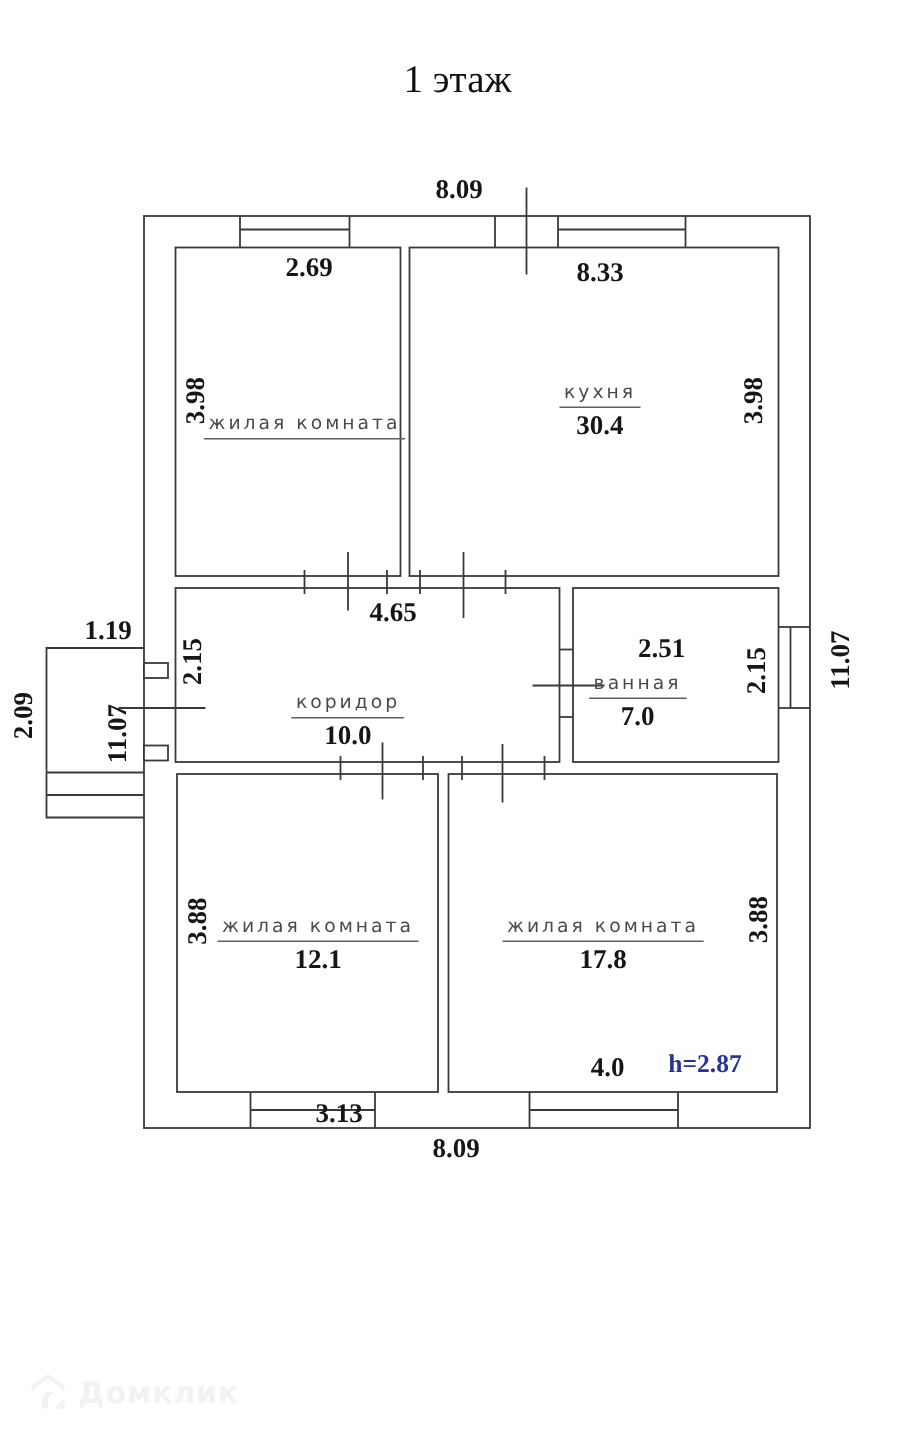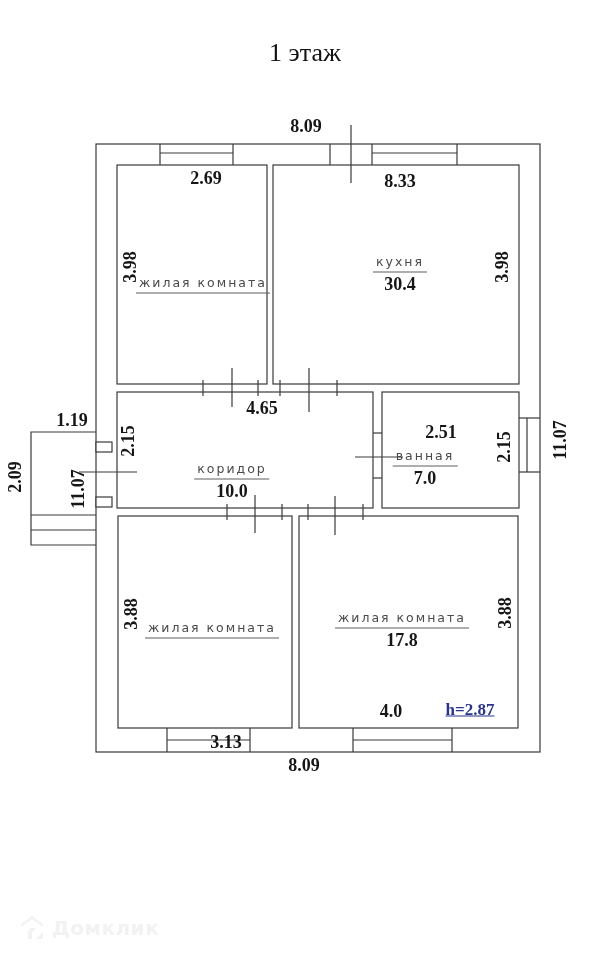--- a/index.html
+++ b/index.html
@@ -123,31 +123,32 @@
   <div class="lbl" style="left:441px;top:404px;margin-top:28px;">2.51</div>
   <div class="lbl rot" style="left:504px;top:447px;">2.15</div>
   <div class="room-label" style="left:425px;top:466px;text-align:center;">
     <div class="room-name">ванная</div>
     <div class="room-area">7.0</div>
   </div>
 
   <div class="lbl rot" style="left:131px;top:614px;">3.88</div>
   <div class="room-label" style="left:212px;top:628px;">
     <div class="room-name">жилая комната</div>
+    <div class="room-area">12.1</div>
   </div>
   <div class="lbl" style="left:226px;top:742px;">3.13</div>
 
   <div class="lbl rot" style="left:505px;top:613px;">3.88</div>
   <div class="room-label" style="left:402px;top:628px;">
     <div class="room-name">жилая комната</div>
     <div class="room-area">17.8</div>
   </div>
-  <div class="lbl" style="left:391px;top:711px;">4.0</div>
+  <div class="lbl" style="left:405px;top:711px;">4.0</div>
 
-  <div class="lbl height-note" style="left:470px;top:709px;text-decoration:underline;">h=2.87</div>
+  <div class="lbl height-note" style="left:470px;top:709px;">h=2.87</div>
 
   <div class="watermark">
     <svg width="28" height="28" viewBox="0 0 28 28">
       <path fill="#f2f2f2" d="M14 2 L25 10 V25 H18 L25 18 V13 L14 5 L3 13 V25 H10 V17 H14 V25 H3 V10 Z"></path>
       <path fill="#f2f2f2" d="M12 14 h6 l-6 6 Z"></path>
     </svg>
     <span class="watermark-text">Домклик</span>
   </div>
 
 </div>

